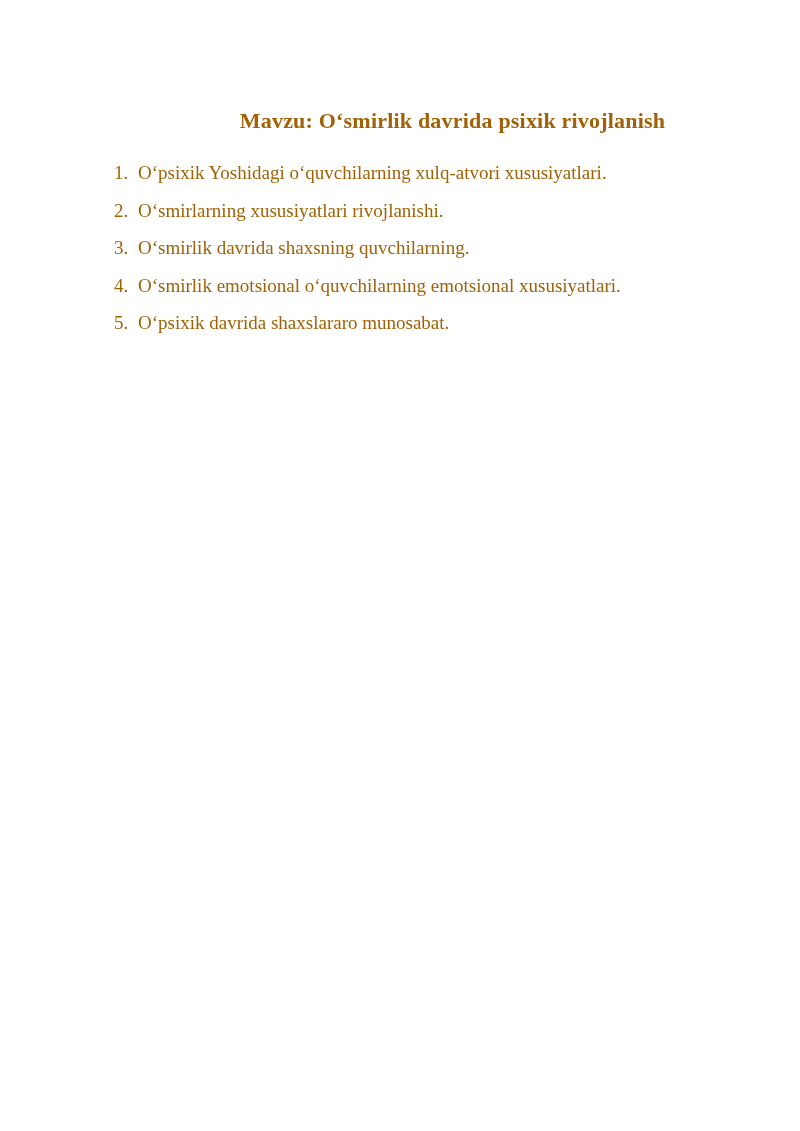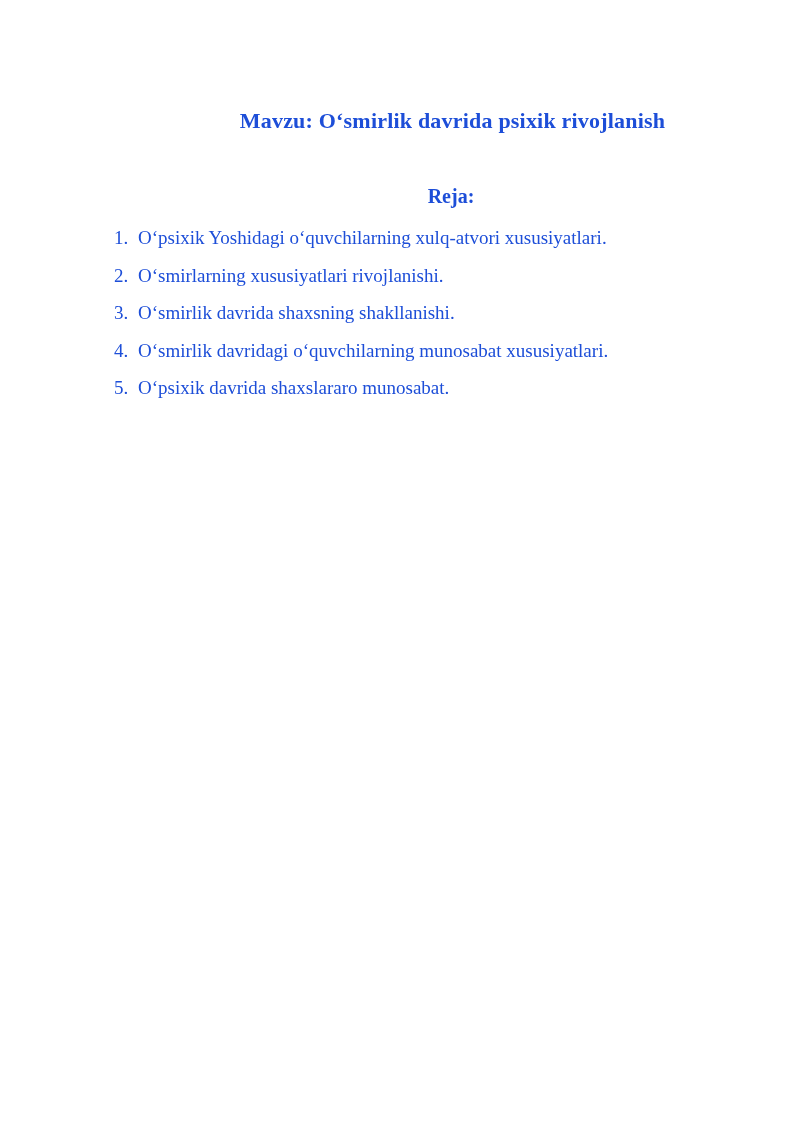--- a/index.html
+++ b/index.html
@@ -7,21 +7,21 @@
     padding: 0;
     background: #ffffff;
   }
   .page {
     position: relative;
     width: 800px;
     height: 1131px;
     background: #ffffff;
     overflow: hidden;
     font-family: "Liberation Serif", "DejaVu Serif", serif;
-    color: #1d4ed8;
+    color: #a16207;
   }
   .content {
     position: absolute;
     left: 113px;
     right: 57px;
     top: 0;
   }
   .title {
     margin: 99px 0 0 0;
     font-size: 22px;
@@ -63,38 +63,37 @@
 </head>
 <body>
 
 <div class="page">
   <div class="content">
 
     <h1 class="title">
       <span class="title-line first">Mavzu: O‘smirlik davrida psixik rivojlanish</span>
     </h1>
 
-    <div class="plan-heading">Reja:</div>
 
     <ol class="plan-list">
         <li class="plan-item">
           <span class="num">1.</span>
           <span class="txt">O‘psixik Yoshidagi o‘quvchilarning xulq-atvori xususiyatlari.</span>
         </li>
         <li class="plan-item">
           <span class="num">2.</span>
           <span class="txt">O‘smirlarning xususiyatlari rivojlanishi.</span>
         </li>
         <li class="plan-item">
           <span class="num">3.</span>
-          <span class="txt">O‘smirlik davrida shaxsning shakllanishi.</span>
+          <span class="txt">O‘smirlik davrida shaxsning quvchilarning.</span>
         </li>
         <li class="plan-item">
           <span class="num">4.</span>
-          <span class="txt">O‘smirlik davridagi o‘quvchilarning munosabat xususiyatlari.</span>
+          <span class="txt">O‘smirlik emotsional o‘quvchilarning emotsional xususiyatlari.</span>
         </li>
         <li class="plan-item">
           <span class="num">5.</span>
           <span class="txt">O‘psixik davrida shaxslararo munosabat.</span>
         </li>
       </ol>
 
   </div>
 </div>
 

